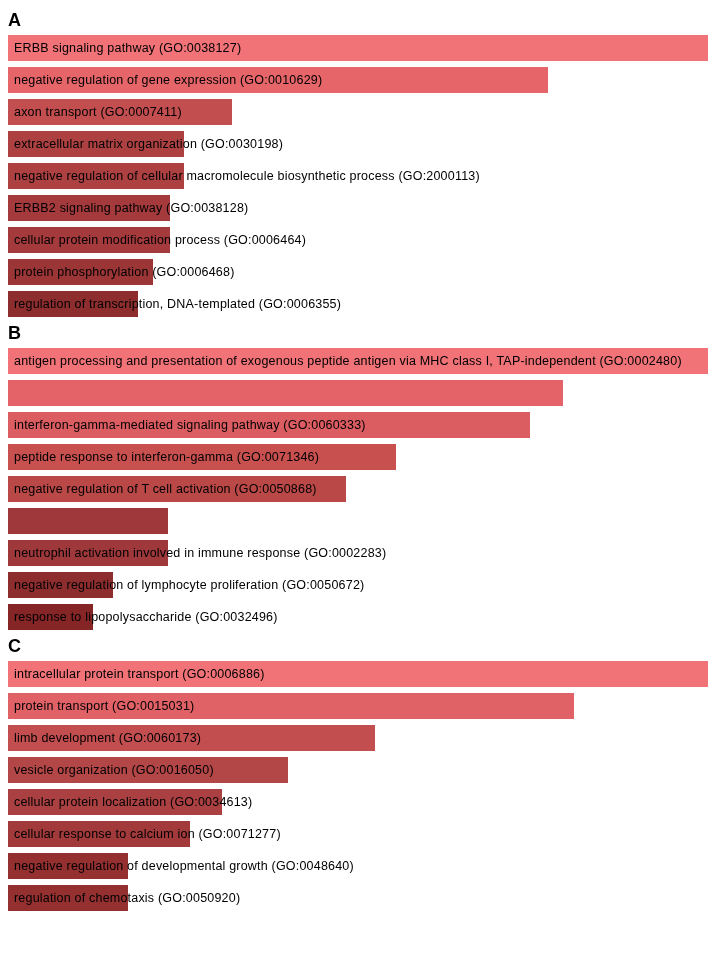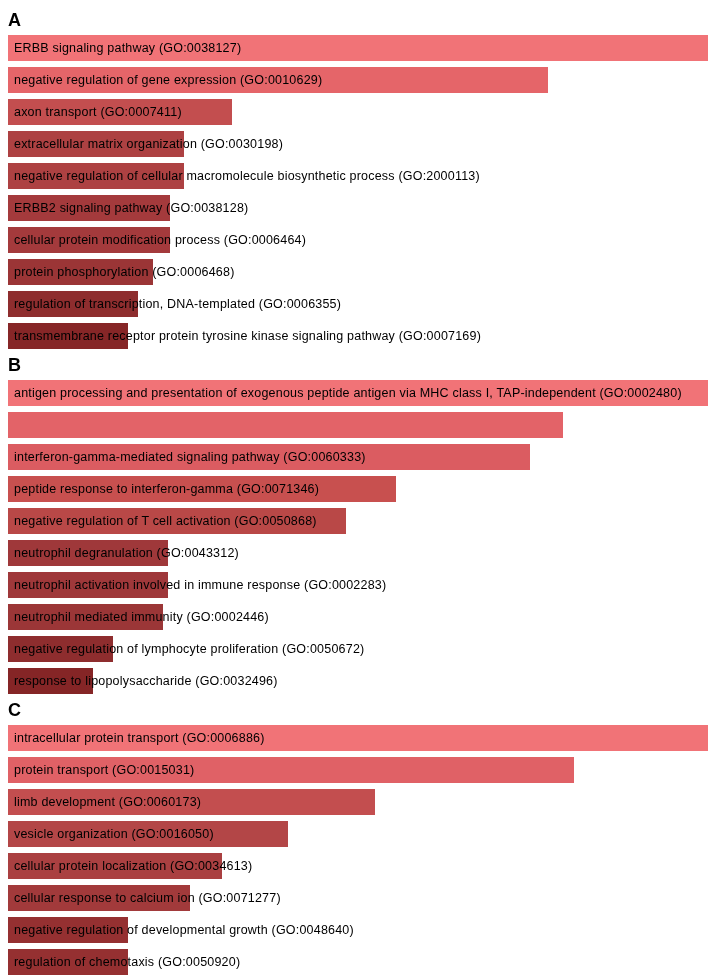--- a/index.html
+++ b/index.html
@@ -83,24 +83,20 @@
         <div class="bar-label">cellular protein modification process (GO:0006464)</div>
       </div>
       <div class="bar-row">
         <div class="bar" style="width: 145px; background: rgb(155, 53, 54);"></div>
         <div class="bar-label">protein phosphorylation (GO:0006468)</div>
       </div>
       <div class="bar-row">
         <div class="bar" style="width: 130px; background: rgb(142, 45, 46);"></div>
         <div class="bar-label">regulation of transcription, DNA-templated (GO:0006355)</div>
       </div>
-      <div class="bar-row">
-        <div class="bar" style="width: 120px; background: rgb(134, 38, 39);"></div>
-        <div class="bar-label">transmembrane receptor protein tyrosine kinase signaling pathway (GO:0007169)</div>
-      </div>
     </div>
     <div class="panel">
       <div class="panel-letter">B</div>
       <div class="bar-row">
         <div class="bar" style="width: 700px; background: rgb(241, 115, 119);"></div>
         <div class="bar-label">antigen processing and presentation of exogenous peptide antigen via MHC class I, TAP-independent (GO:0002480)</div>
       </div>
       <div class="bar-row">
         <div class="bar" style="width: 555px; background: rgb(227, 99, 104);"></div>
       </div>
@@ -111,29 +107,24 @@
       <div class="bar-row">
         <div class="bar" style="width: 388px; background: rgb(200, 80, 79);"></div>
         <div class="bar-label">peptide response to interferon-gamma (GO:0071346)</div>
       </div>
       <div class="bar-row">
         <div class="bar" style="width: 338px; background: rgb(185, 72, 71);"></div>
         <div class="bar-label">negative regulation of T cell activation (GO:0050868)</div>
       </div>
       <div class="bar-row">
         <div class="bar" style="width: 160px; background: rgb(159, 56, 58);"></div>
-        <div class="bar-label">neutrophil degranulation (GO:0043312)</div>
       </div>
       <div class="bar-row">
         <div class="bar" style="width: 160px; background: rgb(159, 56, 58);"></div>
         <div class="bar-label">neutrophil activation involved in immune response (GO:0002283)</div>
-      </div>
-      <div class="bar-row">
-        <div class="bar" style="width: 155px; background: rgb(155, 54, 55);"></div>
-        <div class="bar-label">neutrophil mediated immunity (GO:0002446)</div>
       </div>
       <div class="bar-row">
         <div class="bar" style="width: 105px; background: rgb(142, 45, 46);"></div>
         <div class="bar-label">negative regulation of lymphocyte proliferation (GO:0050672)</div>
       </div>
       <div class="bar-row">
         <div class="bar" style="width: 85px; background: rgb(133, 37, 38);"></div>
         <div class="bar-label">response to lipopolysaccharide (GO:0032496)</div>
       </div>
     </div>

